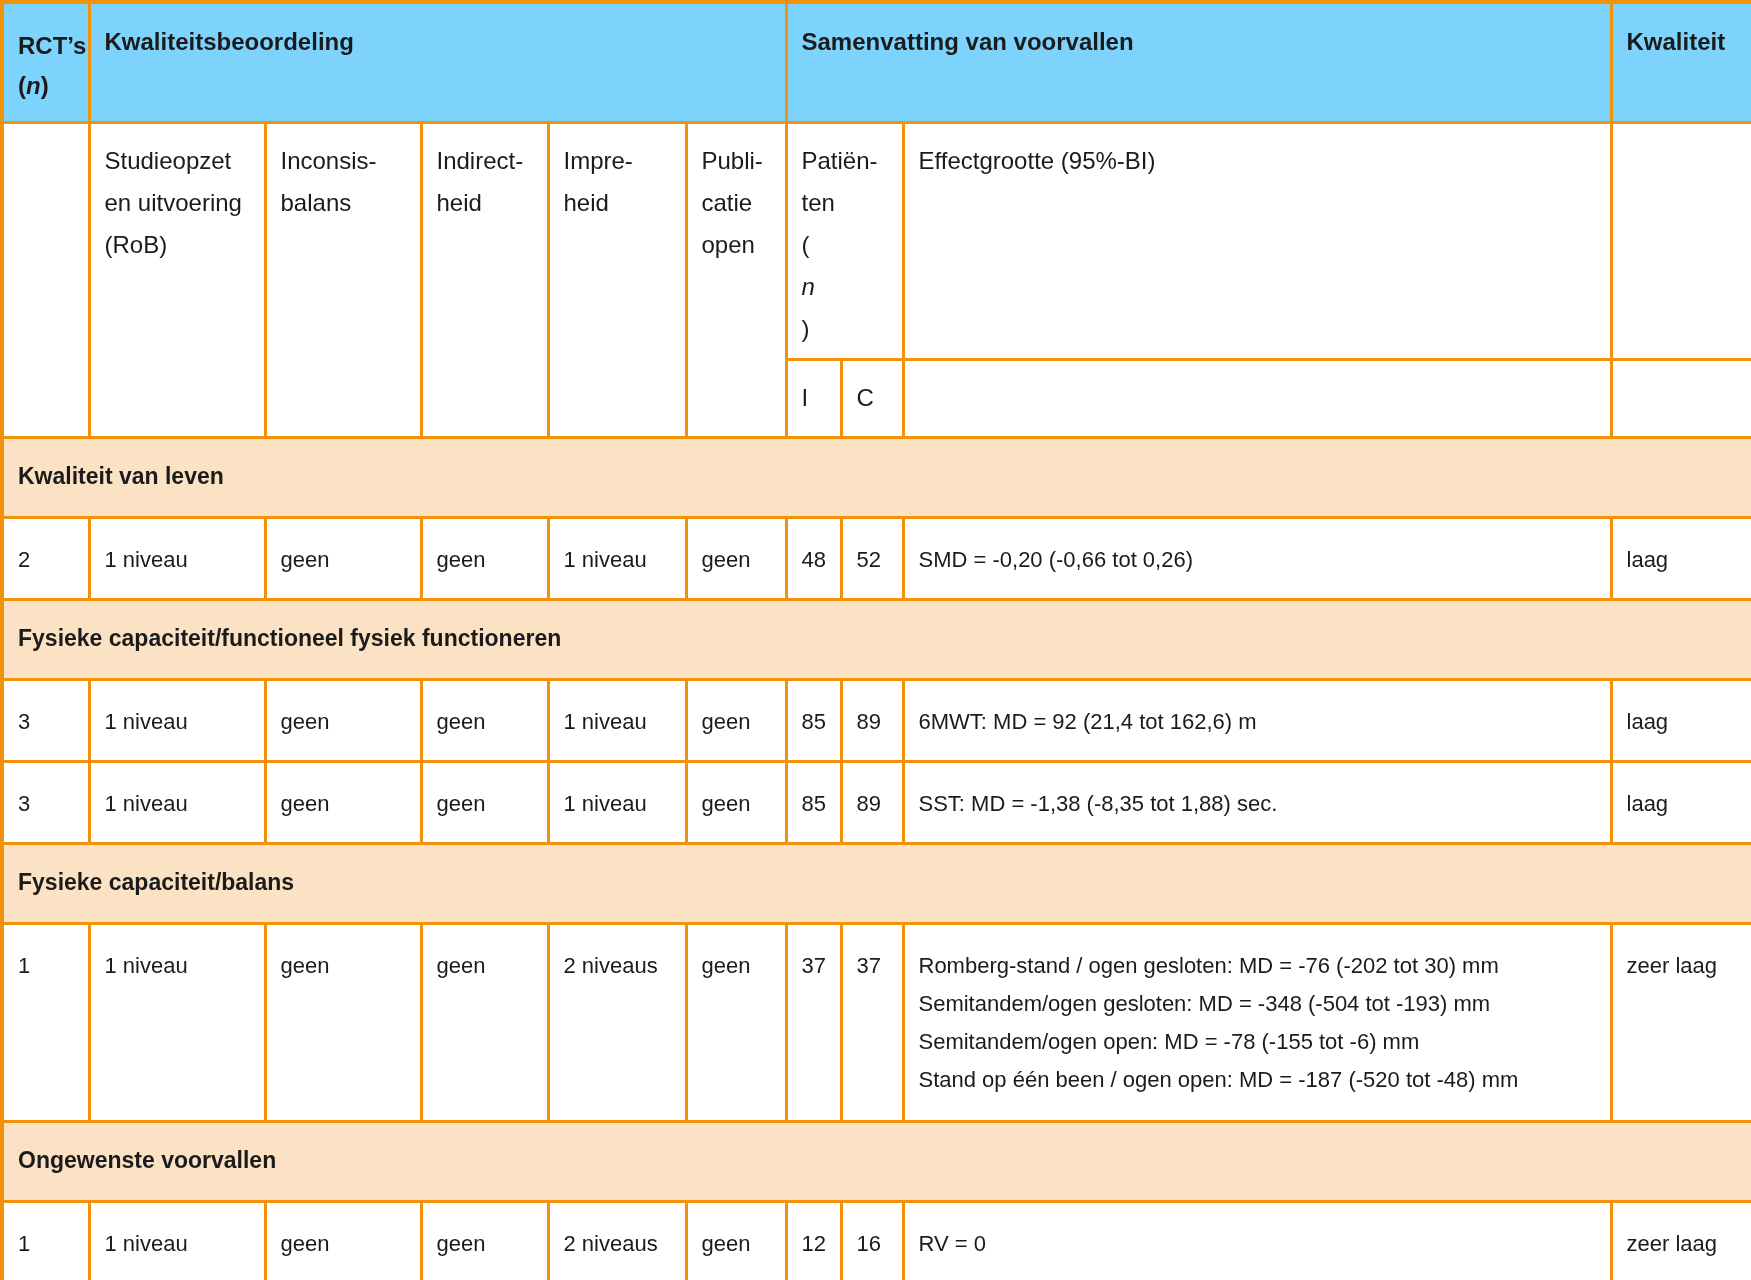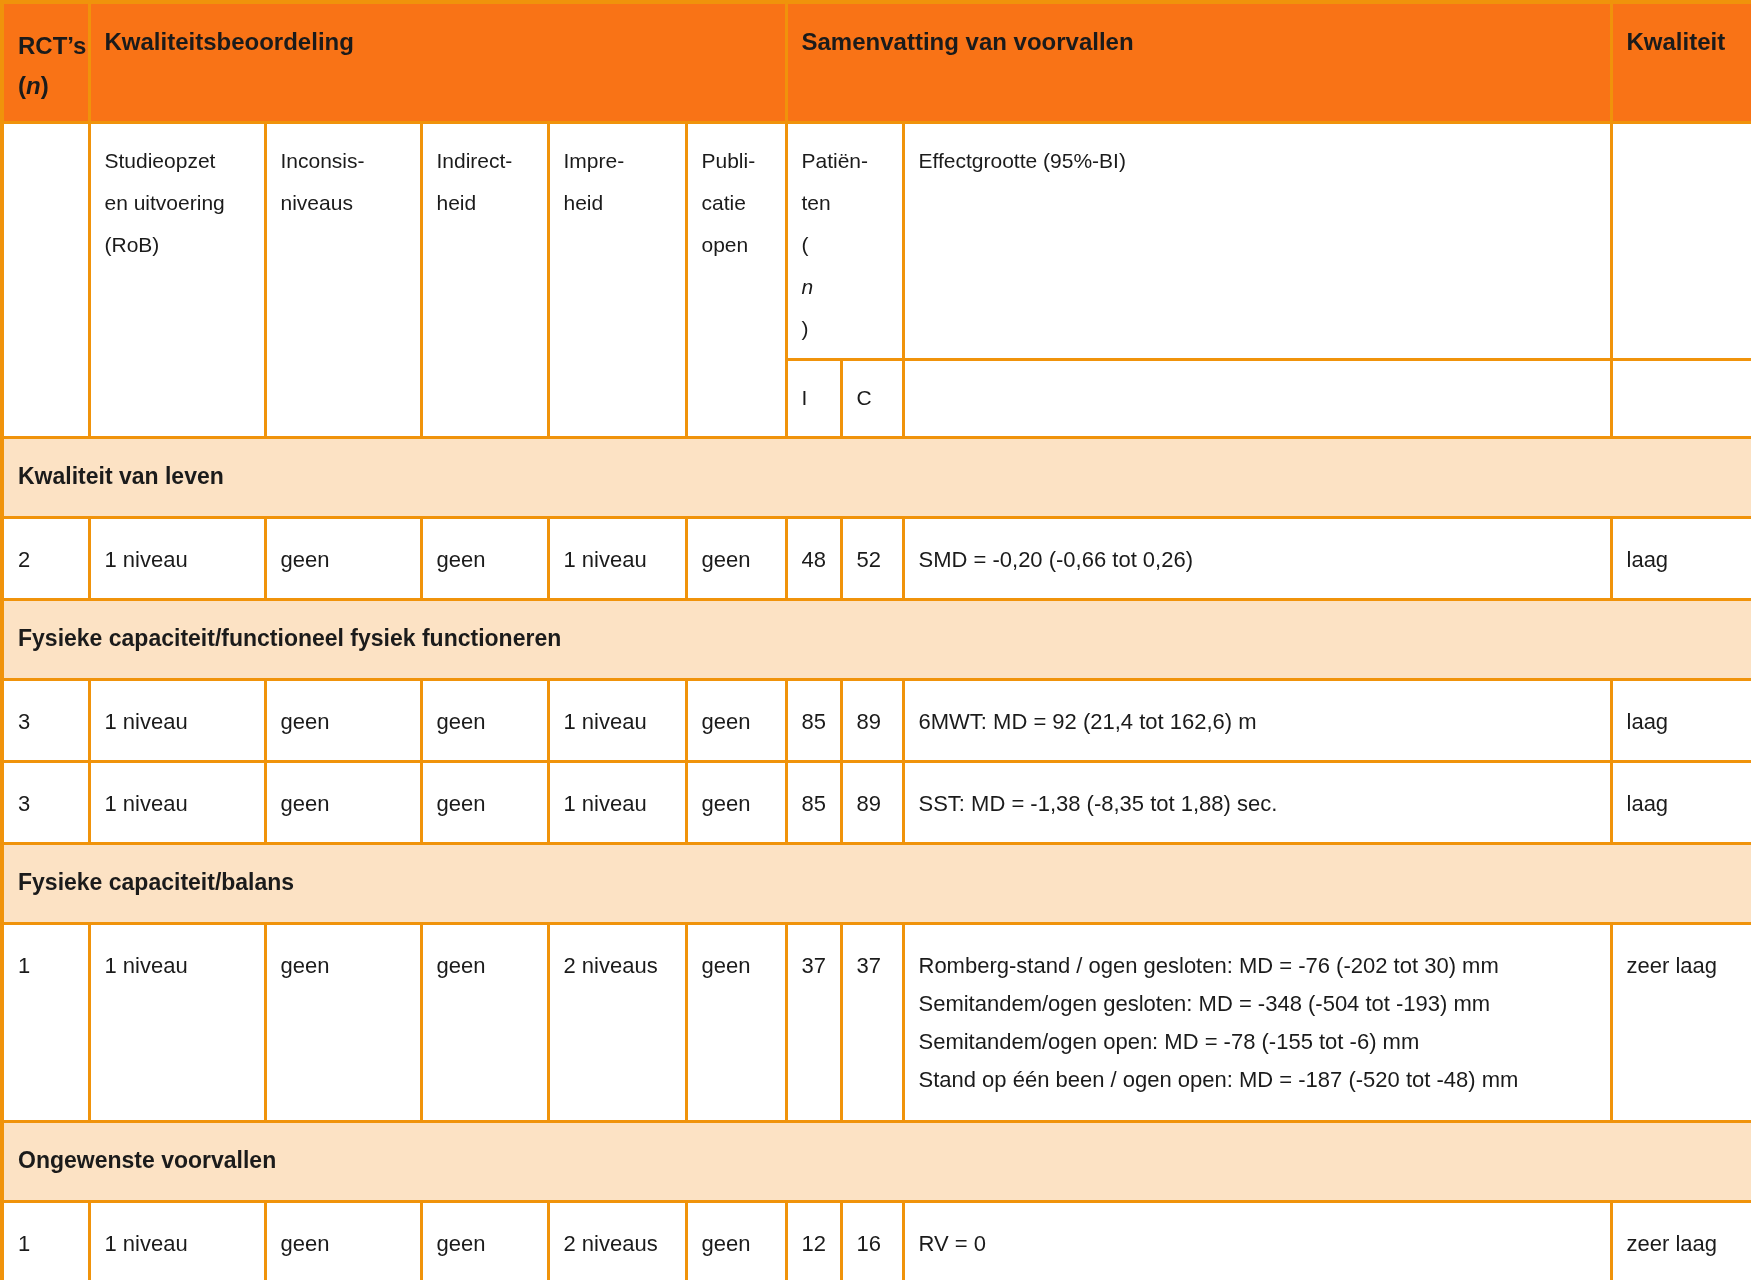--- a/index.html
+++ b/index.html
@@ -22,32 +22,32 @@
     vertical-align: top;
     text-align: left;
     font-weight: 400;
     font-size: 22px;
     padding: 22px 8px 8px 14px;
     overflow: hidden;
   }
   
   tr.band { height: 120px; }
   tr.band th {
-    background: #f97316;
+    background: #7dd3fc;
     font-weight: 700;
     font-size: 24px;
     padding-top: 24px;
   }
   tr.band th.rcts { line-height: 40px; padding-top: 22px; }
   
   tr.subA { height: 120px; }
   tr.subB { height: 78px; }
   tr.subA th, tr.subA td, tr.subB th, tr.subB td {
     background: #ffffff;
-    font-size: 21px;
+    font-size: 24px;
     line-height: 42px;
     padding-top: 16px;
   }
   .lines span { display: block; }
   .it { font-style: italic; }
   
   tr.section-row { height: 80px; }
   tr.section-row td {
     background: #FCE2C4;
     font-weight: 700;
@@ -89,21 +89,21 @@
 
   <tr class="subA">
     <td rowspan="2"></td>
     <th rowspan="2" class="lines">
       <span>Studieopzet</span>
       <span>en uitvoering</span>
       <span>(RoB)</span>
     </th>
     <th rowspan="2" class="lines">
       <span>Inconsis-</span>
-      <span>niveaus</span>
+      <span>balans</span>
     </th>
     <th rowspan="2" class="lines">
       <span>Indirect-</span>
       <span>heid</span>
     </th>
     <th rowspan="2" class="lines">
       <span>Impre-</span>
       <span>heid</span>
     </th>
     <th rowspan="2" class="lines">

